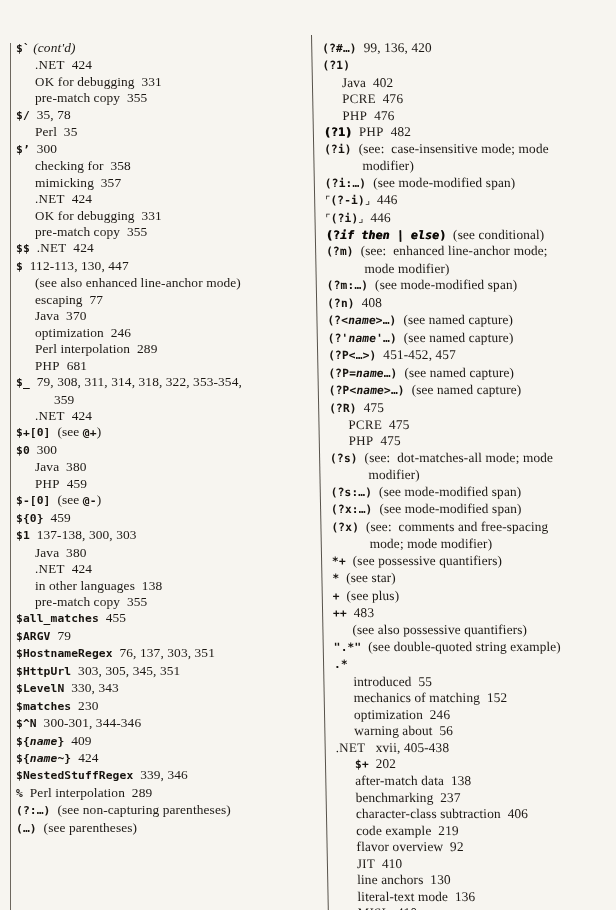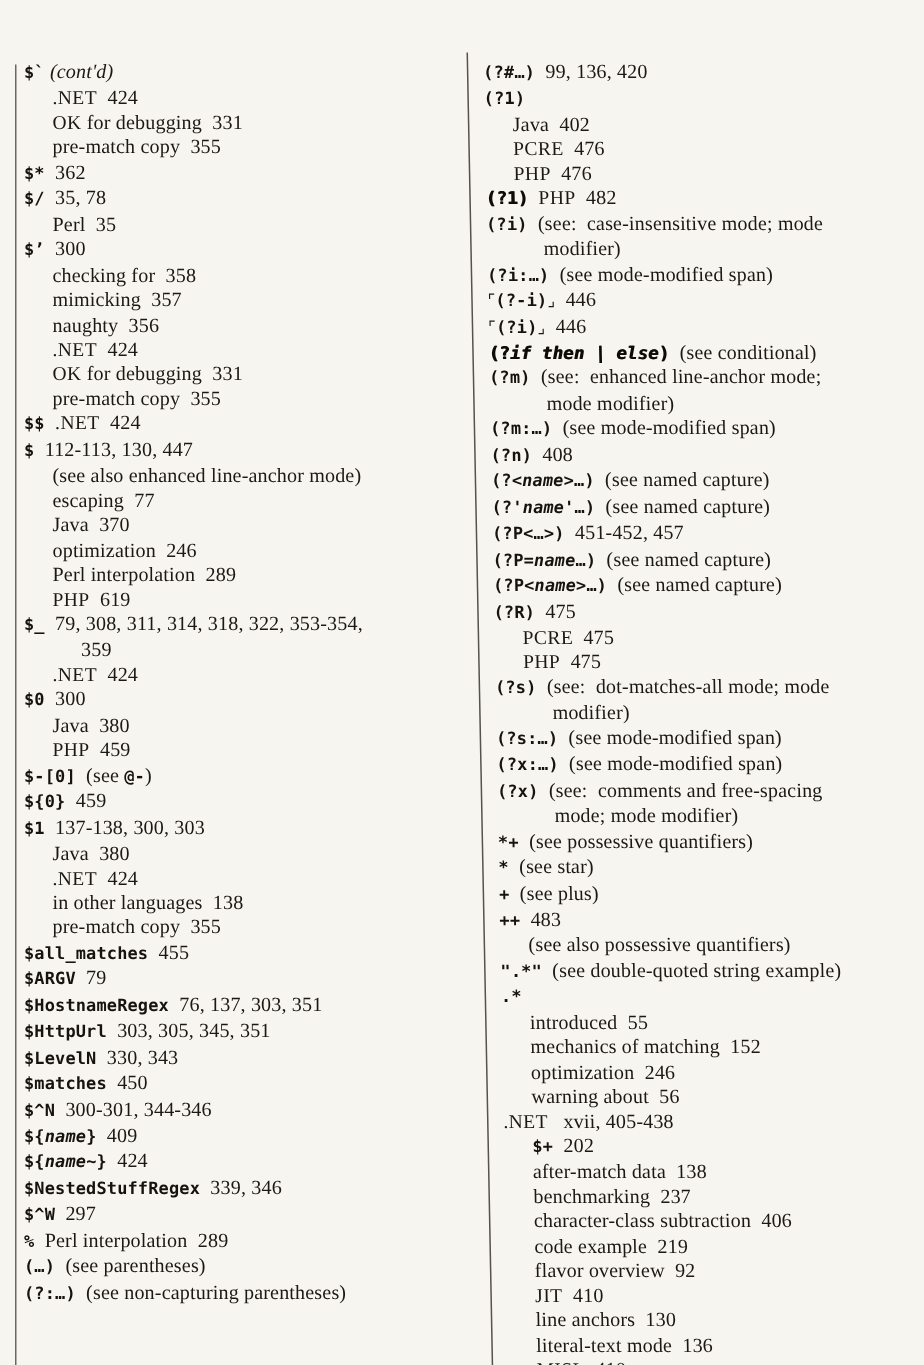--- a/index.html
+++ b/index.html
@@ -34,65 +34,63 @@
 <body>
 
 <div class="page">
   <div class="rule rule-left"></div>
   <div class="rule rule-center"></div>
   <div class="col col-1">
       <div class="entry i0"><span class="s-tt">$`</span><span class="s-it"> (cont'd)</span></div>
       <div class="entry i1"><span class="s-sc">.NET</span><span class="s-rm">  424</span></div>
       <div class="entry i1"><span class="s-sc">OK</span><span class="s-rm"> for debugging  331</span></div>
       <div class="entry i1"><span class="s-rm">pre-match copy  355</span></div>
-      <div class="entry i0"><span class="s-tt">$*</span><span class="s-rm">  362</span></div>
       <div class="entry i0"><span class="s-tt">$/</span><span class="s-rm">  35, 78</span></div>
       <div class="entry i1"><span class="s-rm">Perl  35</span></div>
       <div class="entry i0"><span class="s-tt">$’</span><span class="s-rm">  300</span></div>
       <div class="entry i1"><span class="s-rm">checking for  358</span></div>
       <div class="entry i1"><span class="s-rm">mimicking  357</span></div>
-      <div class="entry i1"><span class="s-rm">naughty  356</span></div>
       <div class="entry i1"><span class="s-sc">.NET</span><span class="s-rm">  424</span></div>
       <div class="entry i1"><span class="s-sc">OK</span><span class="s-rm"> for debugging  331</span></div>
       <div class="entry i1"><span class="s-rm">pre-match copy  355</span></div>
       <div class="entry i0"><span class="s-tt">$$</span><span class="s-rm">  </span><span class="s-sc">.NET</span><span class="s-rm">  424</span></div>
       <div class="entry i0"><span class="s-tt">$</span><span class="s-rm">  112-113, 130, 447</span></div>
       <div class="entry i1"><span class="s-rm">(see also enhanced line-anchor mode)</span></div>
       <div class="entry i1"><span class="s-rm">escaping  77</span></div>
       <div class="entry i1"><span class="s-rm">Java  370</span></div>
       <div class="entry i1"><span class="s-rm">optimization  246</span></div>
       <div class="entry i1"><span class="s-rm">Perl interpolation  289</span></div>
-      <div class="entry i1"><span class="s-sc">PHP</span><span class="s-rm">  619</span></div>
+      <div class="entry i1"><span class="s-sc">PHP</span><span class="s-rm">  681</span></div>
       <div class="entry i0"><span class="s-tt">$_</span><span class="s-rm">  79, 308, 311, 314, 318, 322, 353-354,</span></div>
       <div class="entry i2"><span class="s-rm">359</span></div>
       <div class="entry i1"><span class="s-sc">.NET</span><span class="s-rm">  424</span></div>
+      <div class="entry i0"><span class="s-tt">$+[0]</span><span class="s-rm">  (see </span><span class="s-tt">@+</span><span class="s-rm">)</span></div>
       <div class="entry i0"><span class="s-tt">$0</span><span class="s-rm">  300</span></div>
       <div class="entry i1"><span class="s-rm">Java  380</span></div>
       <div class="entry i1"><span class="s-sc">PHP</span><span class="s-rm">  459</span></div>
       <div class="entry i0"><span class="s-tt">$-[0]</span><span class="s-rm">  (see </span><span class="s-tt">@-</span><span class="s-rm">)</span></div>
       <div class="entry i0"><span class="s-tt">${0}</span><span class="s-rm">  459</span></div>
       <div class="entry i0"><span class="s-tt">$1</span><span class="s-rm">  137-138, 300, 303</span></div>
       <div class="entry i1"><span class="s-rm">Java  380</span></div>
       <div class="entry i1"><span class="s-sc">.NET</span><span class="s-rm">  424</span></div>
       <div class="entry i1"><span class="s-rm">in other languages  138</span></div>
       <div class="entry i1"><span class="s-rm">pre-match copy  355</span></div>
       <div class="entry i0"><span class="s-tt">$all_matches</span><span class="s-rm">  455</span></div>
       <div class="entry i0"><span class="s-tt">$ARGV</span><span class="s-rm">  79</span></div>
       <div class="entry i0"><span class="s-tt">$HostnameRegex</span><span class="s-rm">  76, 137, 303, 351</span></div>
       <div class="entry i0"><span class="s-tt">$HttpUrl</span><span class="s-rm">  303, 305, 345, 351</span></div>
       <div class="entry i0"><span class="s-tt">$LevelN</span><span class="s-rm">  330, 343</span></div>
-      <div class="entry i0"><span class="s-tt">$matches</span><span class="s-rm">  450</span></div>
+      <div class="entry i0"><span class="s-tt">$matches</span><span class="s-rm">  230</span></div>
       <div class="entry i0"><span class="s-tt">$^N</span><span class="s-rm">  300-301, 344-346</span></div>
       <div class="entry i0"><span class="s-tt">${</span><span class="s-tti">name</span><span class="s-tt">}</span><span class="s-rm">  409</span></div>
       <div class="entry i0"><span class="s-tt">${</span><span class="s-tti">name~</span><span class="s-tt">}</span><span class="s-rm">  424</span></div>
       <div class="entry i0"><span class="s-tt">$NestedStuffRegex</span><span class="s-rm">  339, 346</span></div>
-      <div class="entry i0"><span class="s-tt">$^W</span><span class="s-rm">  297</span></div>
       <div class="entry i0"><span class="s-tt">%</span><span class="s-rm">  Perl interpolation  289</span></div>
+      <div class="entry i0"><span class="s-tt">(?:…)</span><span class="s-rm">  (see non-capturing parentheses)</span></div>
       <div class="entry i0"><span class="s-tt">(…)</span><span class="s-rm">  (see parentheses)</span></div>
-      <div class="entry i0"><span class="s-tt">(?:…)</span><span class="s-rm">  (see non-capturing parentheses)</span></div>
     </div>
   <div class="col col-2">
       <div class="entry i0"><span class="s-tt">(?#…)</span><span class="s-rm">  99, 136, 420</span></div>
       <div class="entry i0"><span class="s-tt">(?1)</span></div>
       <div class="entry i1"><span class="s-rm">Java  402</span></div>
       <div class="entry i1"><span class="s-sc">PCRE</span><span class="s-rm">  476</span></div>
       <div class="entry i1"><span class="s-sc">PHP</span><span class="s-rm">  476</span></div>
       <div class="entry i0"><span class="s-ttb">(?1)</span><span class="s-rm">  </span><span class="s-sc">PHP</span><span class="s-rm">  482</span></div>
       <div class="entry i0"><span class="s-tt">(?i)</span><span class="s-rm">  (see:  case-insensitive mode; mode</span></div>
       <div class="entry i2"><span class="s-rm">modifier)</span></div>

